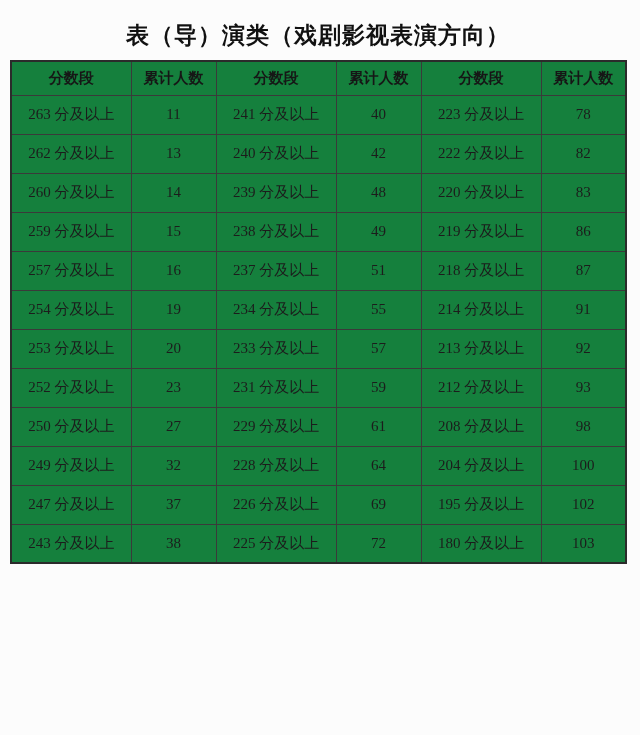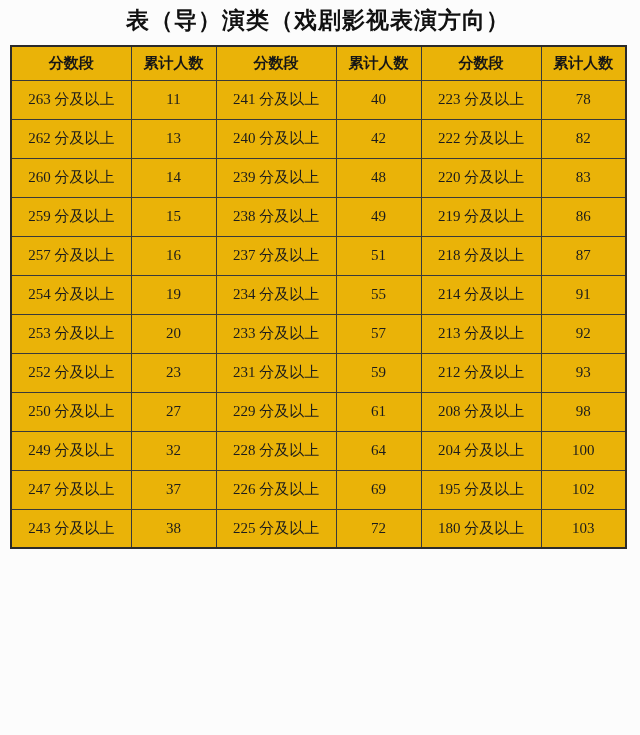--- a/index.html
+++ b/index.html
@@ -8,38 +8,38 @@
     padding: 0;
     width: 640px;
     height: 735px;
     background: #fcfcfc;
     color: #1a1a1a;
     font-family: "Liberation Serif", "DejaVu Serif", serif;
   }
   .page {
     width: 640px;
     height: 735px;
-    padding: 1px 14px 0 10px;
+    padding: 16px 14px 0 10px;
     overflow: hidden;
   }
   .page-title {
     margin: 4px 0 9px 0;
     text-align: center;
     font-size: 23px;
     font-weight: bold;
     letter-spacing: 1px;
     color: #111;
     white-space: nowrap;
   }
   table.score-table {
     border-collapse: collapse;
     table-layout: fixed;
     width: 616px;
     border: 2px solid #2b2b2b;
-    background: #eab308;
+    background: #15803d;
   }
   col.c-score { width: 120px; }
   col.c-count { width: 85px; }
   .score-table th,
   .score-table td {
     border: 1px solid #3a3a3a;
     text-align: center;
     vertical-align: middle;
     padding: 0;
     overflow: hidden;

